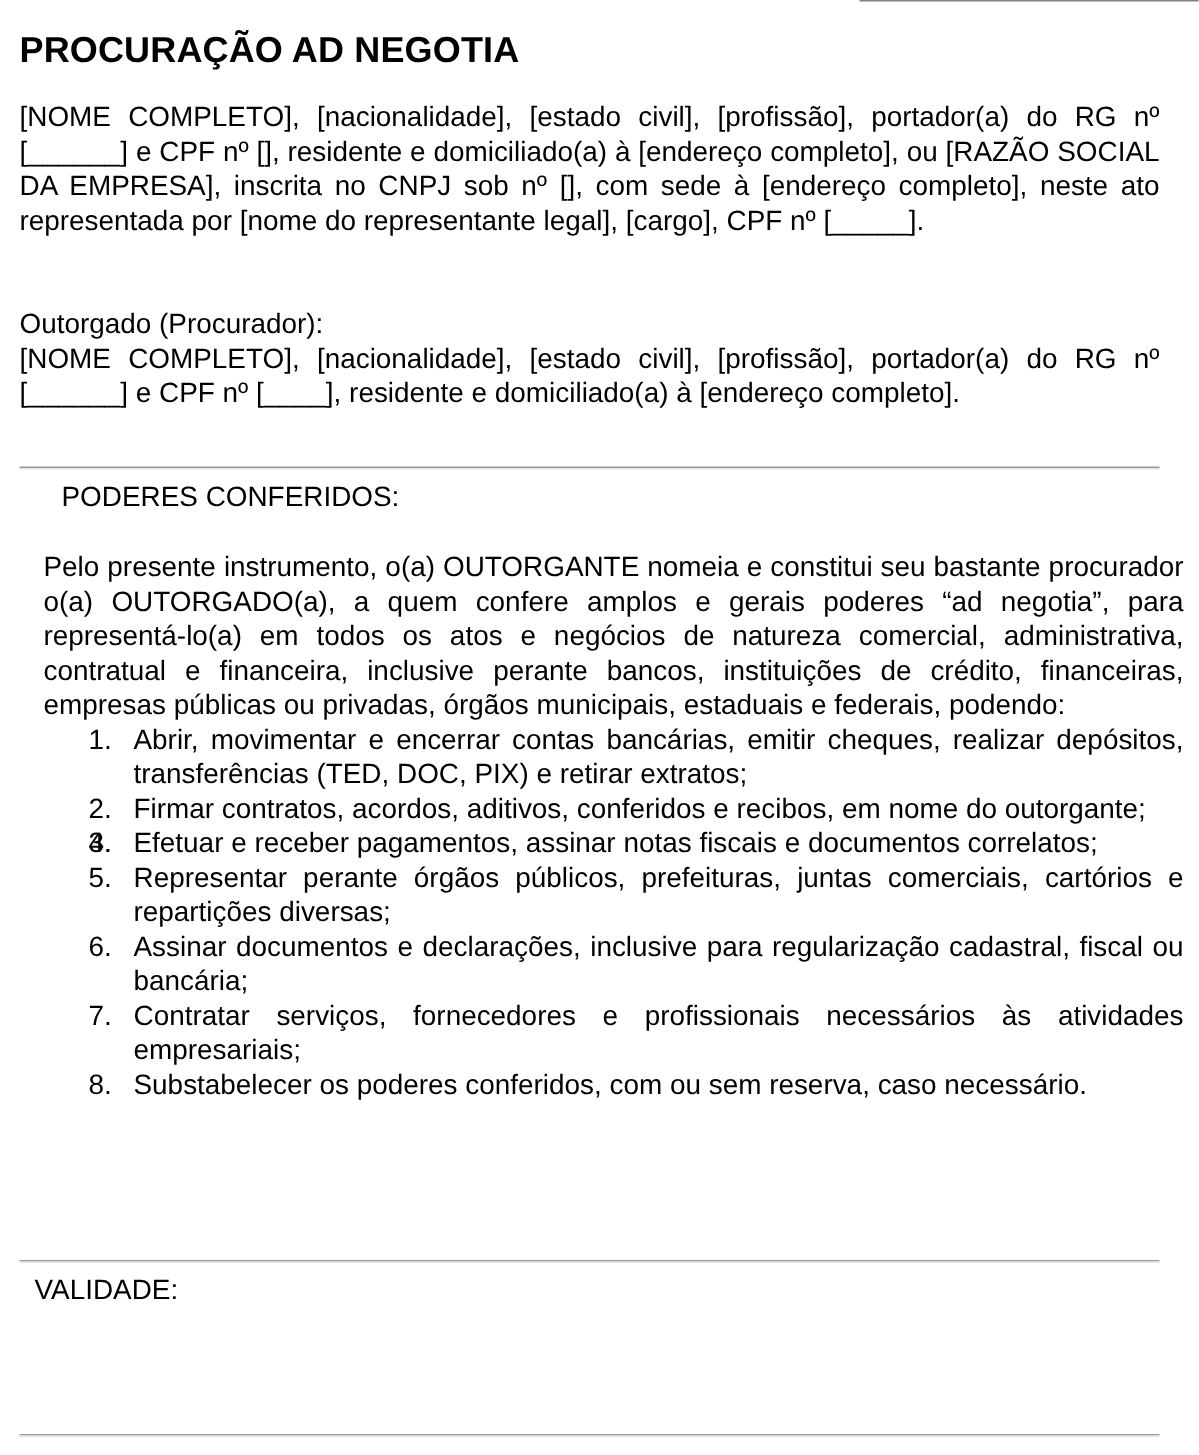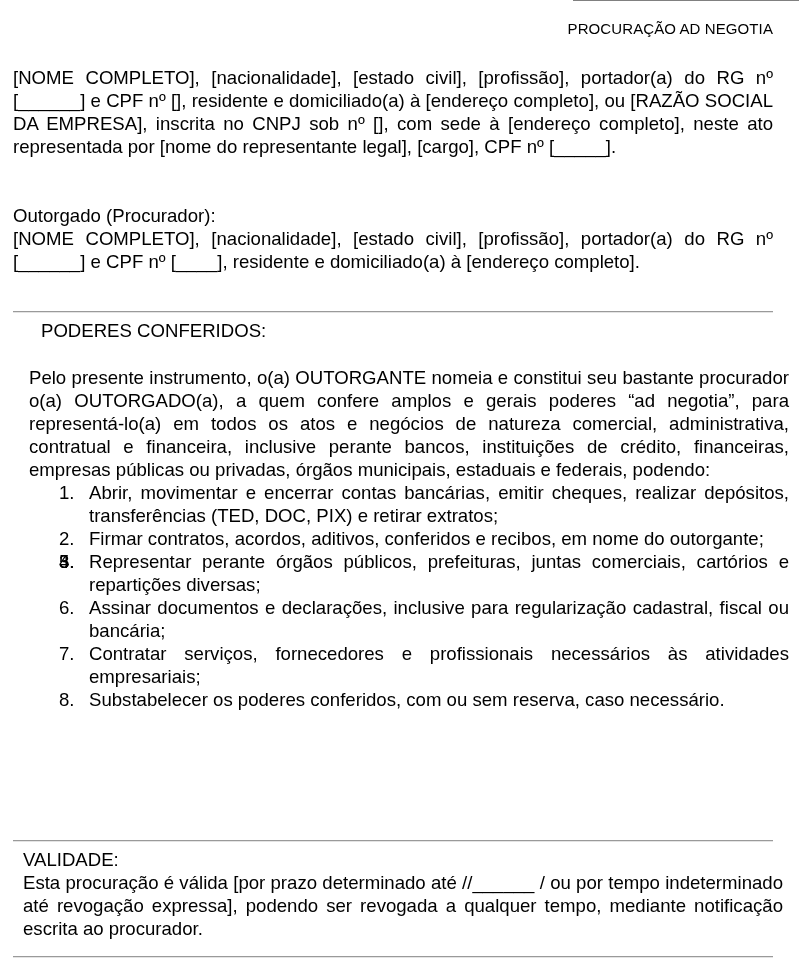--- a/index.html
+++ b/index.html
@@ -7,21 +7,21 @@
     width: 799px; height: 970px; overflow: hidden; position: relative;
     font-family: "Liberation Sans", sans-serif; color: #000; font-size: 18.6px;
   }
   .corner-box {
     position: absolute; left: 573px; top: -20px; width: 240px; height: 21px;
     border: 1.5px solid #808080; box-sizing: border-box;
   }
   .page { position: absolute; left: 13px; top: 0; width: 760px; }
   h1 {
     margin: 0; position: absolute; top: 20px; left: 0; width: 760px;
-    text-align: right; font-size: 15px; font-weight: normal; letter-spacing: 0.1px;
+    text-align: left; font-size: 24px; font-weight: bold; letter-spacing: 0.1px;
   }
   .block { position: absolute; left: 0; width: 760px; line-height: 23px; }
   p { margin: 0; text-align: justify; text-align-last: left; line-height: 23px; }
   .label { display: block; }
   hr.rule {
     position: absolute; left: 0; width: 760px; margin: 0; height: 0;
     border: 0; border-top: 1.5px solid #9a9a9a; border-bottom: 1px solid #e4e4e4;
   }
   ol { margin: 0; padding: 0; list-style: none; }
   ol li { position: relative; padding-left: 60px; text-align: justify; text-align-last: left; line-height: 23px; }
@@ -49,29 +49,28 @@
   <div class="block" style="top:319px;margin-left:28px;">
     <span class="label">PODERES CONFERIDOS:</span>
   </div>
 
   <div class="block" style="top:366px;margin-left:16px;">
     <p>Pelo presente instrumento, o(a) OUTORGANTE nomeia e constitui seu bastante procurador o(a) OUTORGADO(a), a quem confere amplos e gerais poderes “ad negotia”, para representá-lo(a) em todos os atos e negócios de natureza comercial, administrativa, contratual e financeira, inclusive perante bancos, instituições de crédito, financeiras, empresas públicas ou privadas, órgãos municipais, estaduais e federais, podendo:</p>
     <ol>
       <li><span class="num">1.</span><span>Abrir, movimentar e encerrar contas bancárias, emitir cheques, realizar depósitos, transferências (TED, DOC, PIX) e retirar extratos;</span></li>
       <li><span class="num">2.</span><span>Firmar contratos, acordos, aditivos, conferidos e recibos, em nome do outorgante;</span></li>
       <li><span class="num">3.</span></li>
-      <li><span class="num">4.</span></li>
+      <li><span class="num">4.</span><span>Efetuar e receber pagamentos, assinar notas fiscais e documentos correlatos;</span></li>
       <li><span class="num">5.</span><span>Representar perante órgãos públicos, prefeituras, juntas comerciais, cartórios e repartições diversas;</span></li>
       <li><span class="num">6.</span><span>Assinar documentos e declarações, inclusive para regularização cadastral, fiscal ou bancária;</span></li>
       <li><span class="num">7.</span><span>Contratar serviços, fornecedores e profissionais necessários às atividades empresariais;</span></li>
       <li><span class="num">8.</span><span>Substabelecer os poderes conferidos, com ou sem reserva, caso necessário.</span></li>
     </ol>
   </div>
 
   <hr class="rule" style="top:840px;">
 
   <div class="block" style="top:848px;margin-left:10px;">
     <span class="label">VALIDADE:</span>
-    <p>Esta procuração é válida [por prazo determinado até //______ / ou por tempo indeterminado até revogação expressa], podendo ser revogada a qualquer tempo, mediante notificação escrita ao procurador.</p>
   </div>
 
   <hr class="rule" style="top:956px;">
 </div>
 
 </body></html>

